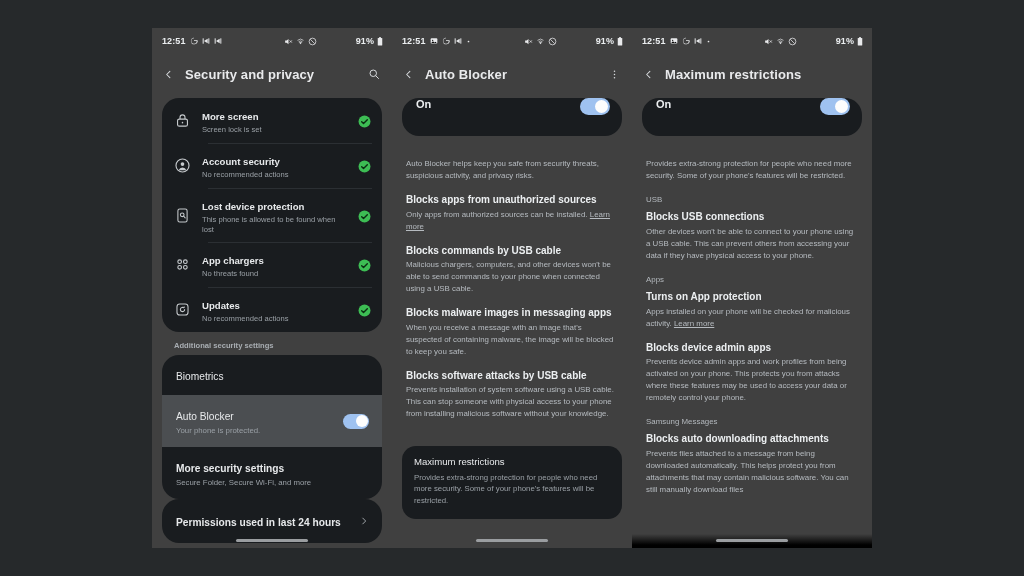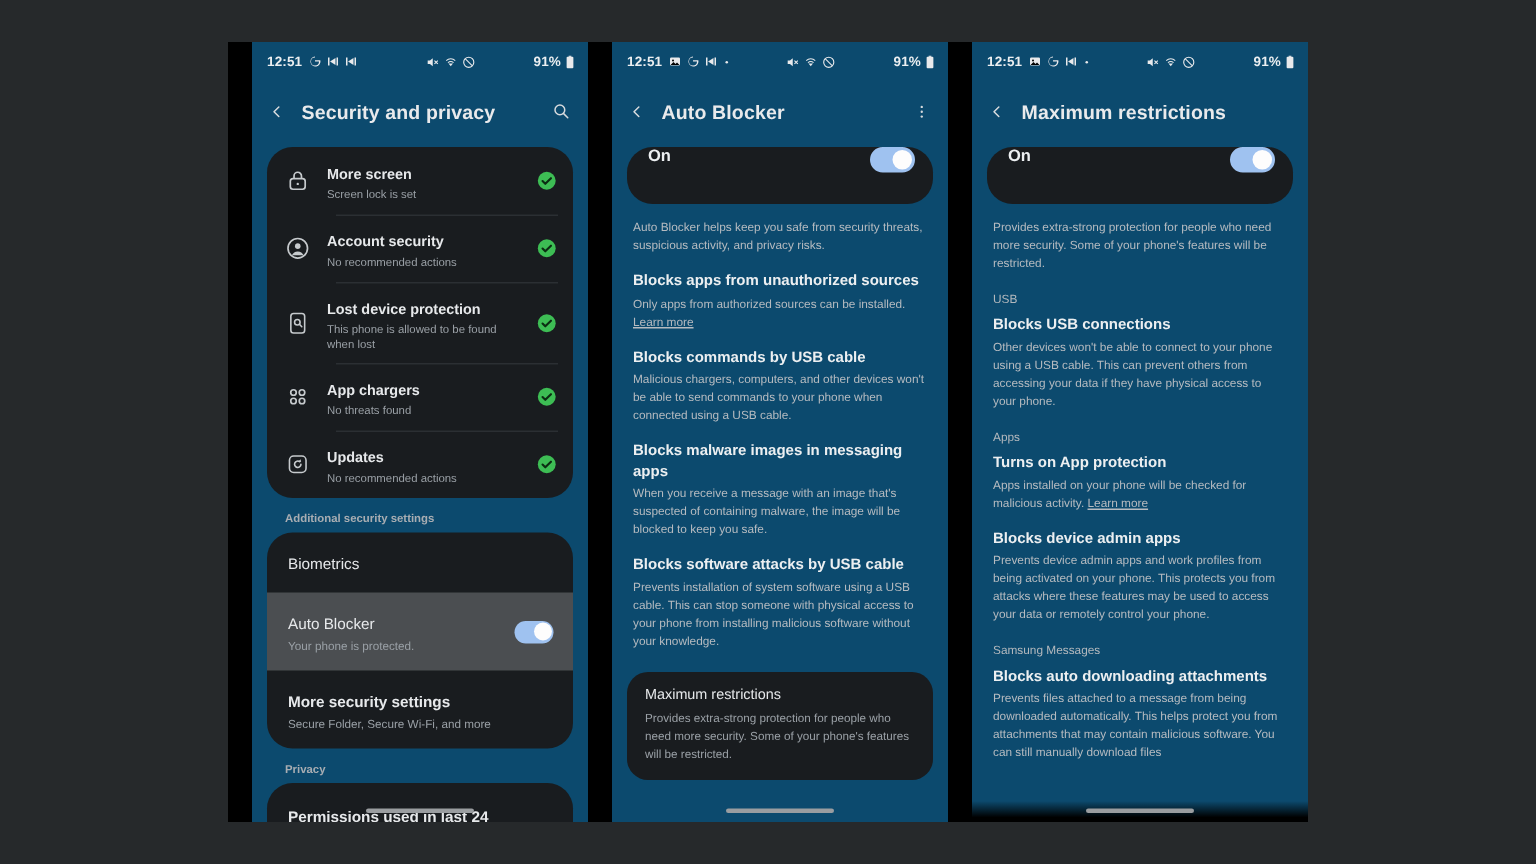--- a/index.html
+++ b/index.html
@@ -14,24 +14,23 @@
   
   #canvas {
     position: absolute; left: 152px; top: 28px;
     width: 720px; height: 520px;
     background: #000;
     display: flex;
   }
   .panel {
     position: relative;
     width: 240px; height: 520px;
-    background: #0c4a6e;
+    background: #404040;
     overflow: hidden;
     color: #e8eaed;
-    margin-left: 16px;
   }
 
   
   .statusbar {
     height: 26px;
     display: flex; align-items: center;
     padding: 0 9px 0 10px;
     font-size: 9px; font-weight: bold; color: #eceff1;
     letter-spacing: .1px;
   }
@@ -103,21 +102,21 @@
   .switch.big .knob { width: 13.5px; height: 13.5px; top: 1.75px; right: 1.75px; }
 
   
   .onbar {
     margin: 4px 10px 0; background: #191c1f; border-radius: 17px;
     height: 38px; display: flex; align-items: flex-start;
     padding: 0 12px 0 14px;
   }
   .onbar .lbl { font-size: 11px; font-weight: bold; color: #eceff1; flex: 1 1 auto; }
 
-  .body { padding: 0 14px; }
+  .body { padding: 12px 14px; }
   .intro {
     font-size: 7.9px; color: #b6bbc0; line-height: 1.52;
     padding-top: 10px;
   }
   .blk { padding-top: 11px; }
   .blk-h { font-size: 10px; font-weight: bold; color: #eceff1; line-height: 1.35; }
   .blk-p { font-size: 7.9px; color: #b6bbc0; line-height: 1.52; margin-top: 2px; }
   .lm { color: #b6bbc0; text-decoration: underline; cursor: pointer; }
   .cat {
     font-size: 7.9px; color: #b3b8bd; padding-top: 13px; line-height: 1.3;
@@ -340,21 +339,20 @@
             </span>
         </div>
         <div class="plain-row">
           <span class="grow">
             <span class="plain-title b">More security settings</span>
             <span class="plain-sub" style="display:block">Secure Folder, Secure Wi-Fi, and more</span>
           </span>
         </div>
       </div>
 
-      <div class="group-label">Privacy</div>
 
       <div class="card">
         <div class="plain-row" style="padding-top:13px;padding-bottom:13px;">
           <span class="grow">
             <span class="plain-title b">Permissions used in last 24 hours</span>
           </span>
           <span class="icon-btn">
             <svg width="10" height="10" viewBox="0 0 24 24">
                 <path fill="none" stroke="#b9bec3" stroke-width="2" stroke-linecap="round" stroke-linejoin="round" d="M9 5l7 7-7 7"></path>
               </svg>

